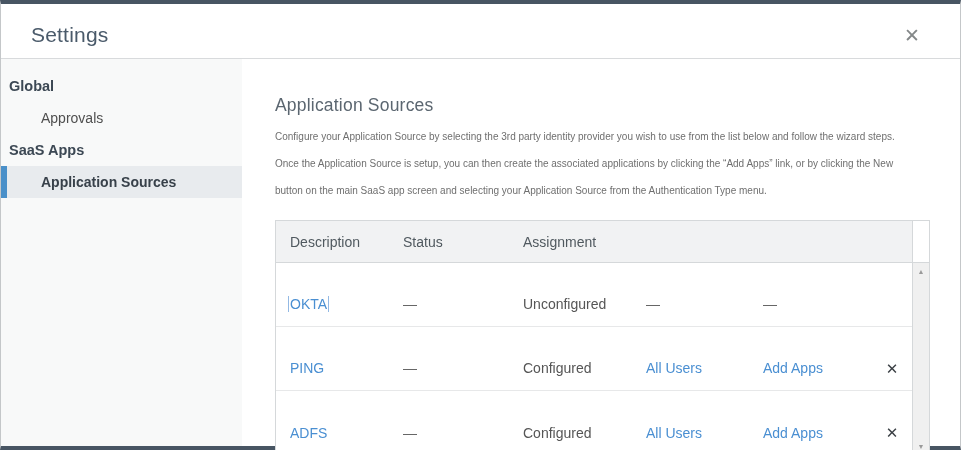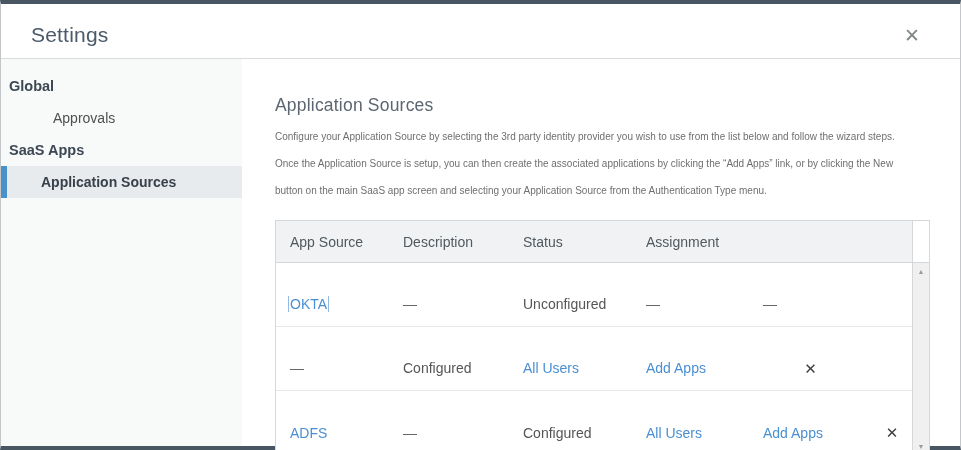--- a/index.html
+++ b/index.html
@@ -47,21 +47,21 @@
     background:var(--sidebar-bg);
     padding-top:11px;
   }
   .side-section-header{
     height:32px;display:flex;align-items:center;
     padding-left:8px;
     font-size:14.5px;font-weight:700;color:#3c4854;
   }
   .side-item{
     height:32px;display:flex;align-items:center;
-    padding-left:52px;
+    padding-left:40px;
     font-size:14px;color:#4f4f4f;cursor:pointer;
   }
   .side-item.selected{
     background:var(--selected-bg);
     border-left:6px solid var(--accent-blue);
     padding-left:34px;
     font-weight:600;color:#38414a;
   }
   .content{
     flex:1;padding:36px 0 0 33px;
@@ -151,38 +151,38 @@
     </div>
 
     <div class="content">
       <div class="content-heading">Application Sources</div>
       <div class="content-desc">Configure your Application Source by selecting the 3rd party identity provider you wish to use from the list below and follow the wizard steps. Once the Application Source is setup, you can then create the associated applications by clicking the “Add Apps” link, or by clicking the New button on the main SaaS app screen and selecting your Application Source from the Authentication Type menu.</div>
 
       <div class="table-wrap">
         <div class="table-main">
 
           <div class="t-grid t-head">
-            <div class="cell">App Source</div>
             <div class="cell">Description</div>
             <div class="cell">Status</div>
             <div class="cell">Assignment</div>
             <div class="cell"></div>
             <div class="cell"></div>
           </div>
 
           <div class="t-grid t-row">
             <div class="cell"><a class="link focused">OKTA</a></div>
             <div class="cell dash">—</div>
             <div class="cell">Unconfigured</div>
             <div class="cell dash">—</div>
             <div class="cell dash">—</div>
             <div class="cell action-col"></div>
           </div>
 
           <div class="t-grid t-row">
+            <div class="cell"><a class="link">PING</a></div>
             <div class="cell dash">—</div>
             <div class="cell">Configured</div>
             <div class="cell"><a class="link">All Users</a></div>
             <div class="cell"><a class="link">Add Apps</a></div>
             <div class="cell action-col">
               <button class="remove-btn">
                 <span>✕</span>
               </button>
             </div>
           </div>

